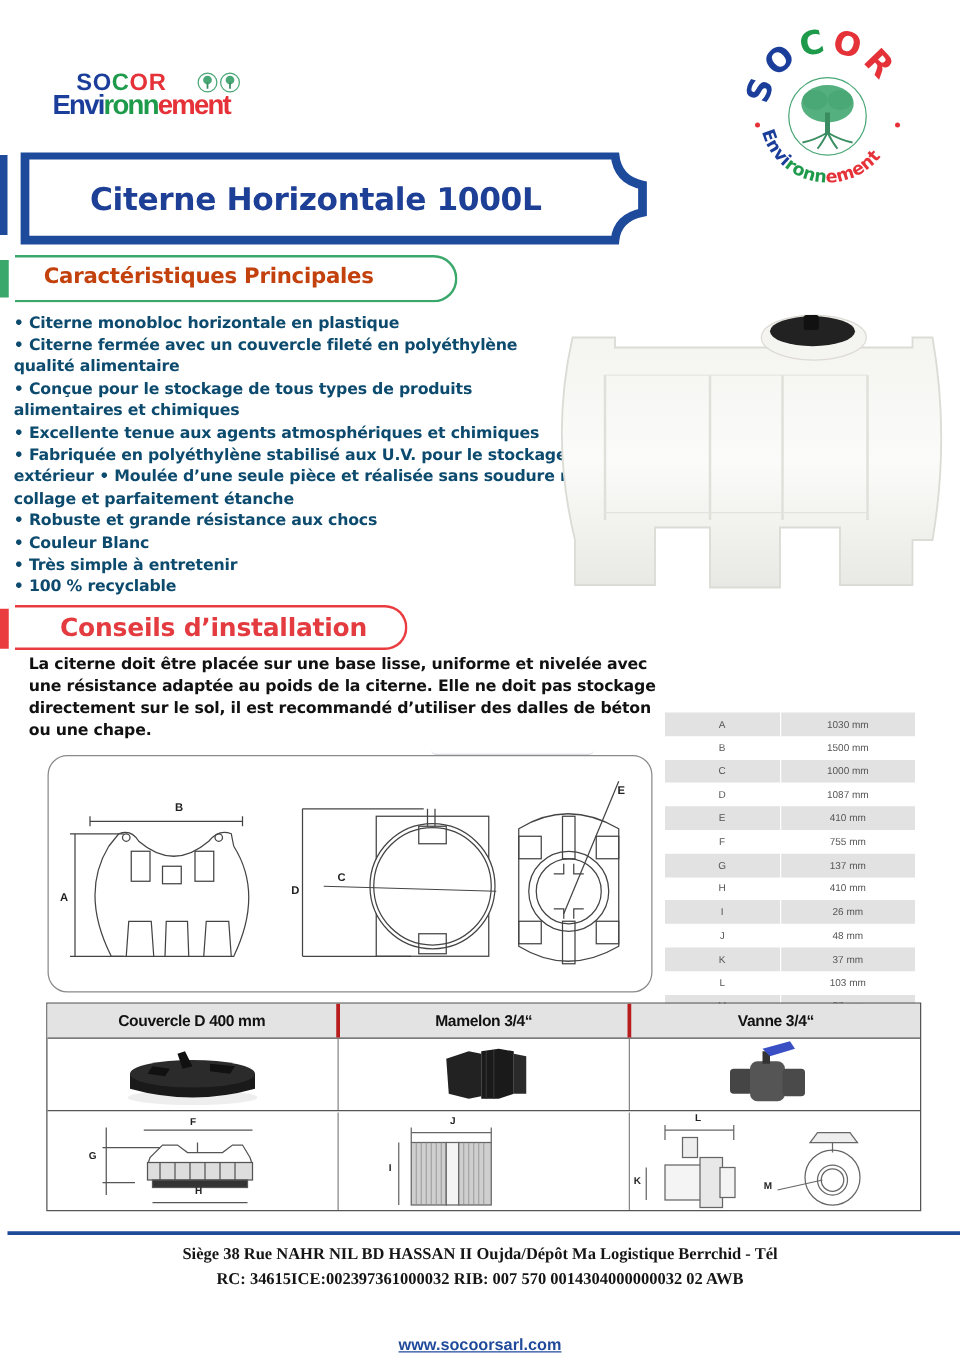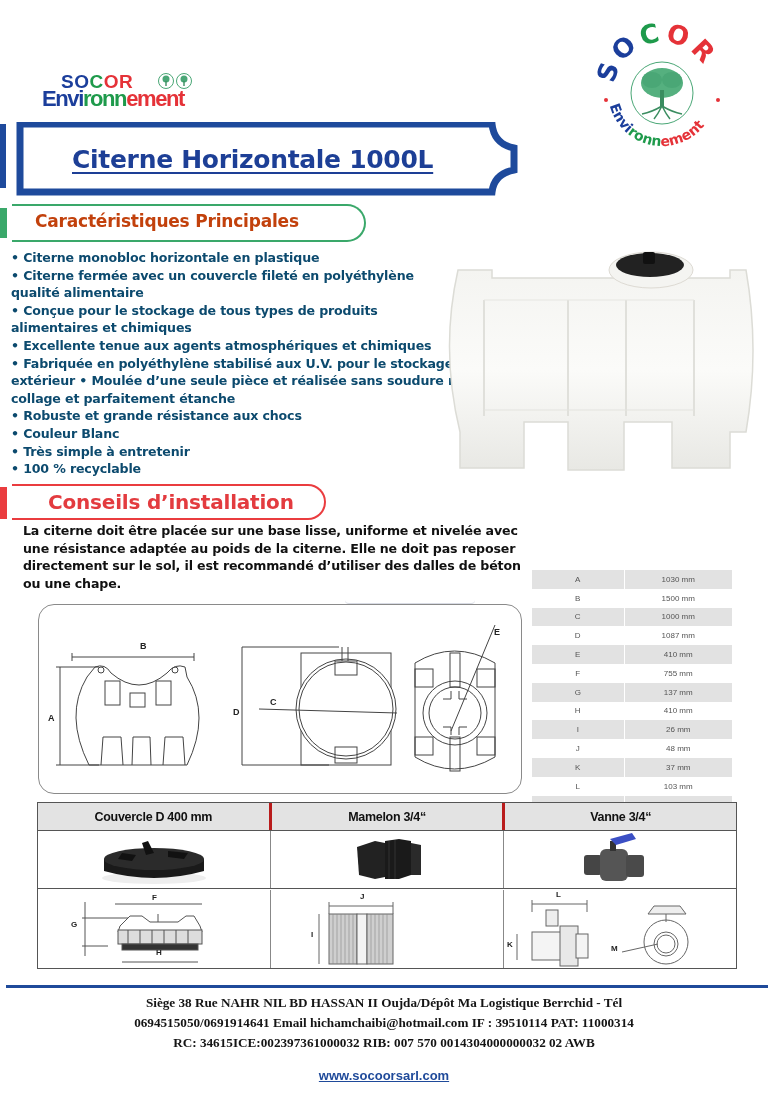--- a/index.html
+++ b/index.html
@@ -1,35 +1,35 @@
 <!DOCTYPE html>
 <html><head>
   <meta charset="utf-8">
   <style>
     * { box-sizing: border-box; margin: 0; padding: 0; }
     html, body { width: 768px; height: 1096px; background: #ffffff; overflow: hidden; }
     body { position: relative; font-family: "DejaVu Sans", sans-serif; color: #111; }
 
     
-    .logo-small { position: absolute; left: 42px; top: 71px; width: 180px; height: 45px; }
+    .logo-small { position: absolute; left: 42px; top: 56px; width: 180px; height: 45px; }
     .logo-small .l1 { position: absolute; left: 19px; top: 0; font: bold 19px "Liberation Sans", sans-serif; letter-spacing: 0.5px; }
     .logo-small .l2 { position: absolute; left: 0; top: 15px; font: bold 22px "Liberation Sans", sans-serif; letter-spacing: -1.4px; }
     .c-blue { color: #1b3e9b; }
     .c-green { color: #1e9a4b; }
     .c-red { color: #e53238; }
     .logo-small .trees { position: absolute; left: 116px; top: 2px; display: flex; gap: 2px; }
     .tree-mini { width: 16px; height: 16px; border: 1px solid #4aa776; border-radius: 50%; display: flex; align-items: center; justify-content: center; }
 
     
     .logo-round { position: absolute; left: 592px; top: 20px; width: 140px; height: 132px; }
 
     
     .title-banner { position: absolute; left: 0; top: 122px; width: 522px; height: 76px; }
     .title-banner svg { position: absolute; left: 0; top: 0; }
-    .title-text { position: absolute; left: 72px; top: 23px; font: bold 25px "DejaVu Sans", sans-serif; color: #1d3f96; text-decoration: underline; text-decoration-thickness: 2px; text-underline-offset: 4px; letter-spacing: -0.3px; white-space: nowrap; }
+    .title-text { position: absolute; left: 72px; top: 23px; font: bold 25px "DejaVu Sans", sans-serif; color: #1d3f96; text-decoration-thickness: 2px; text-underline-offset: 4px; letter-spacing: -0.3px; white-space: nowrap; }
 
     
     .section-head { position: absolute; left: 0; height: 38px; }
     .section-head .bar { position: absolute; left: 0; top: 4px; width: 7px; height: 30px; }
     .section-head .pill { position: absolute; left: 12px; top: 0; height: 38px; border: 2px solid; border-left: none; border-radius: 0 24px 24px 0; }
     .section-head .pill::before { content: ""; position: absolute; left: 0; top: -2px; width: 100%; }
     .section-head .label { position: absolute; top: 7px; font: bold 17px "DejaVu Sans", sans-serif; white-space: nowrap; letter-spacing: -0.2px; }
 
     .head-green { top: 204px; width: 370px; }
     .head-green .bar { background: #3aa86a; }
@@ -191,21 +191,21 @@
 </div>
 
 <div class="section-head head-red">
   <div class="bar"></div>
   <div class="pill"></div>
   <div class="label">Conseils d’installation</div>
 </div>
 
 <div class="install">
   <div class="line">La citerne doit être placée sur une base lisse, uniforme et nivelée avec</div>
-  <div class="line">une résistance adaptée au poids de la citerne. Elle ne doit pas reposer</div>
+  <div class="line">une résistance adaptée au poids de la citerne. Elle ne doit pas stockage</div>
   <div class="line">directement sur le sol, il est recommandé d’utiliser des dalles de béton</div>
   <div class="line">ou une chape.</div>
 </div>
 
 <div class="drawing-topline"></div>
 <div class="drawing">
   <svg width="484" height="190" viewBox="0 0 484 190">
     <g fill="none" stroke="#444" stroke-width="1">
 
       <line x1="33" y1="52" x2="155" y2="52"></line>
@@ -425,16 +425,15 @@
       <span class="dlabel" style="left:52px; top:0px;">L</span>
       <span class="dlabel" style="left:3px; top:50px;">K</span>
       <span class="dlabel" style="left:107px; top:54px;">M</span>
     </div>
   </div>
 </div>
 
 <div class="footer-rule"></div>
 <div class="footer">
   <div class="line">Siège 38 Rue NAHR NIL BD HASSAN II Oujda/Dépôt Ma Logistique Berrchid - Tél</div>
-  <div class="line">0694515050/0691914641  Email hichamchaibi@hotmail.com IF : 39510114 PAT: 11000314</div>
   <div class="line">RC: 34615ICE:002397361000032 RIB: 007 570 0014304000000032 02 AWB</div>
 </div>
 <div class="website">www.socoorsarl.com</div>
 
 </body></html>

